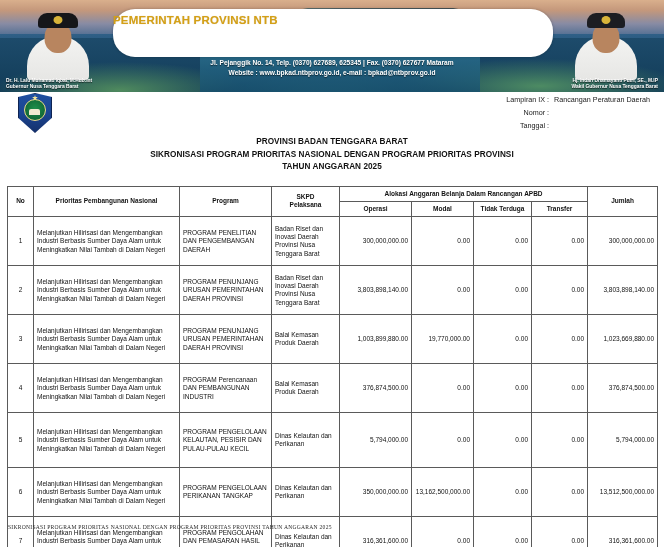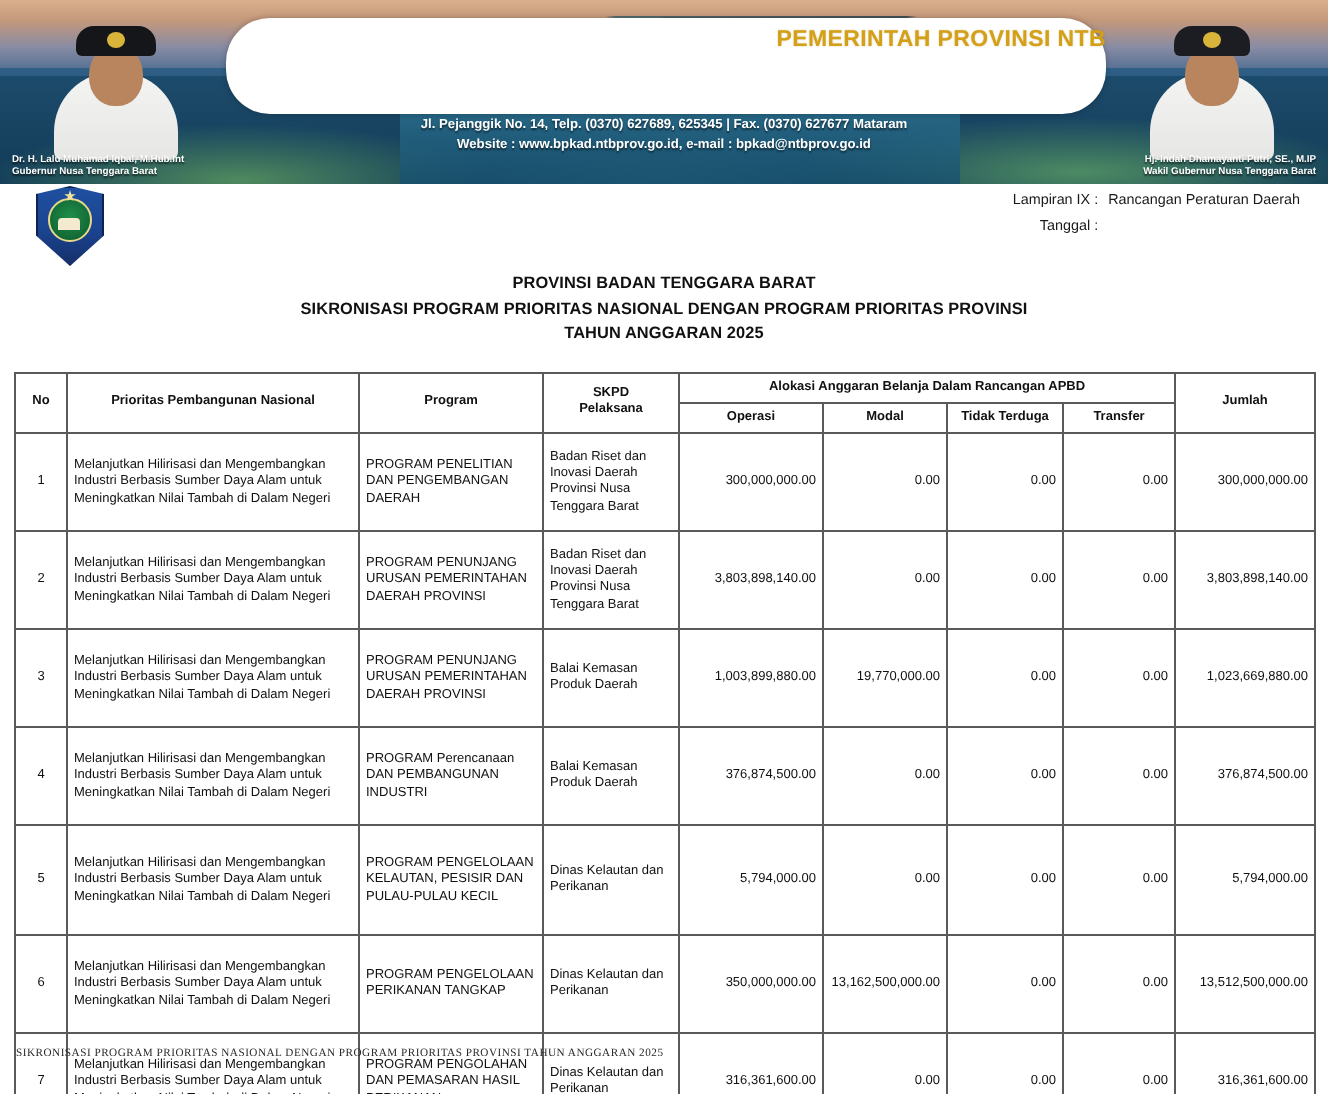--- a/index.html
+++ b/index.html
@@ -57,21 +57,21 @@
   .plaque {
     position: absolute;
     left: 113px; top: 9px;
     width: 440px; height: 48px;
     background: #ffffff;
     border-radius: 22px;
     box-shadow: 0 0 3px rgba(0,0,0,.25);
     z-index: 4;
   }
   .plaque-line1 {
-    text-align: right;
+    text-align: left;
     font-size: 11.5px;
     font-weight: bold;
     color: #d4a017;
     letter-spacing: .2px;
     margin-top: 5px;
     text-shadow: 0 0 1px rgba(150,110,0,.35);
   }
   .plaque-line2 {
     text-align: center;
     font-size: 16.5px;
@@ -317,20 +317,24 @@
     <div class="shield-inner"></div>
     <div class="shield-star"></div>
   </div>
 
   <div class="lampiran">
     <table>
       <tbody>
           <tr>
         <td class="lbl">Lampiran IX :</td>
         <td class="val">Rancangan Peraturan Daerah</td>
+      </tr>
+      <tr>
+        <td class="lbl">Nomor :</td>
+        <td class="val"></td>
       </tr>
       <tr>
         <td class="lbl">Tanggal :</td>
         <td class="val"></td>
       </tr>
     </tbody>
       </table>
   </div>
 </div>
 

